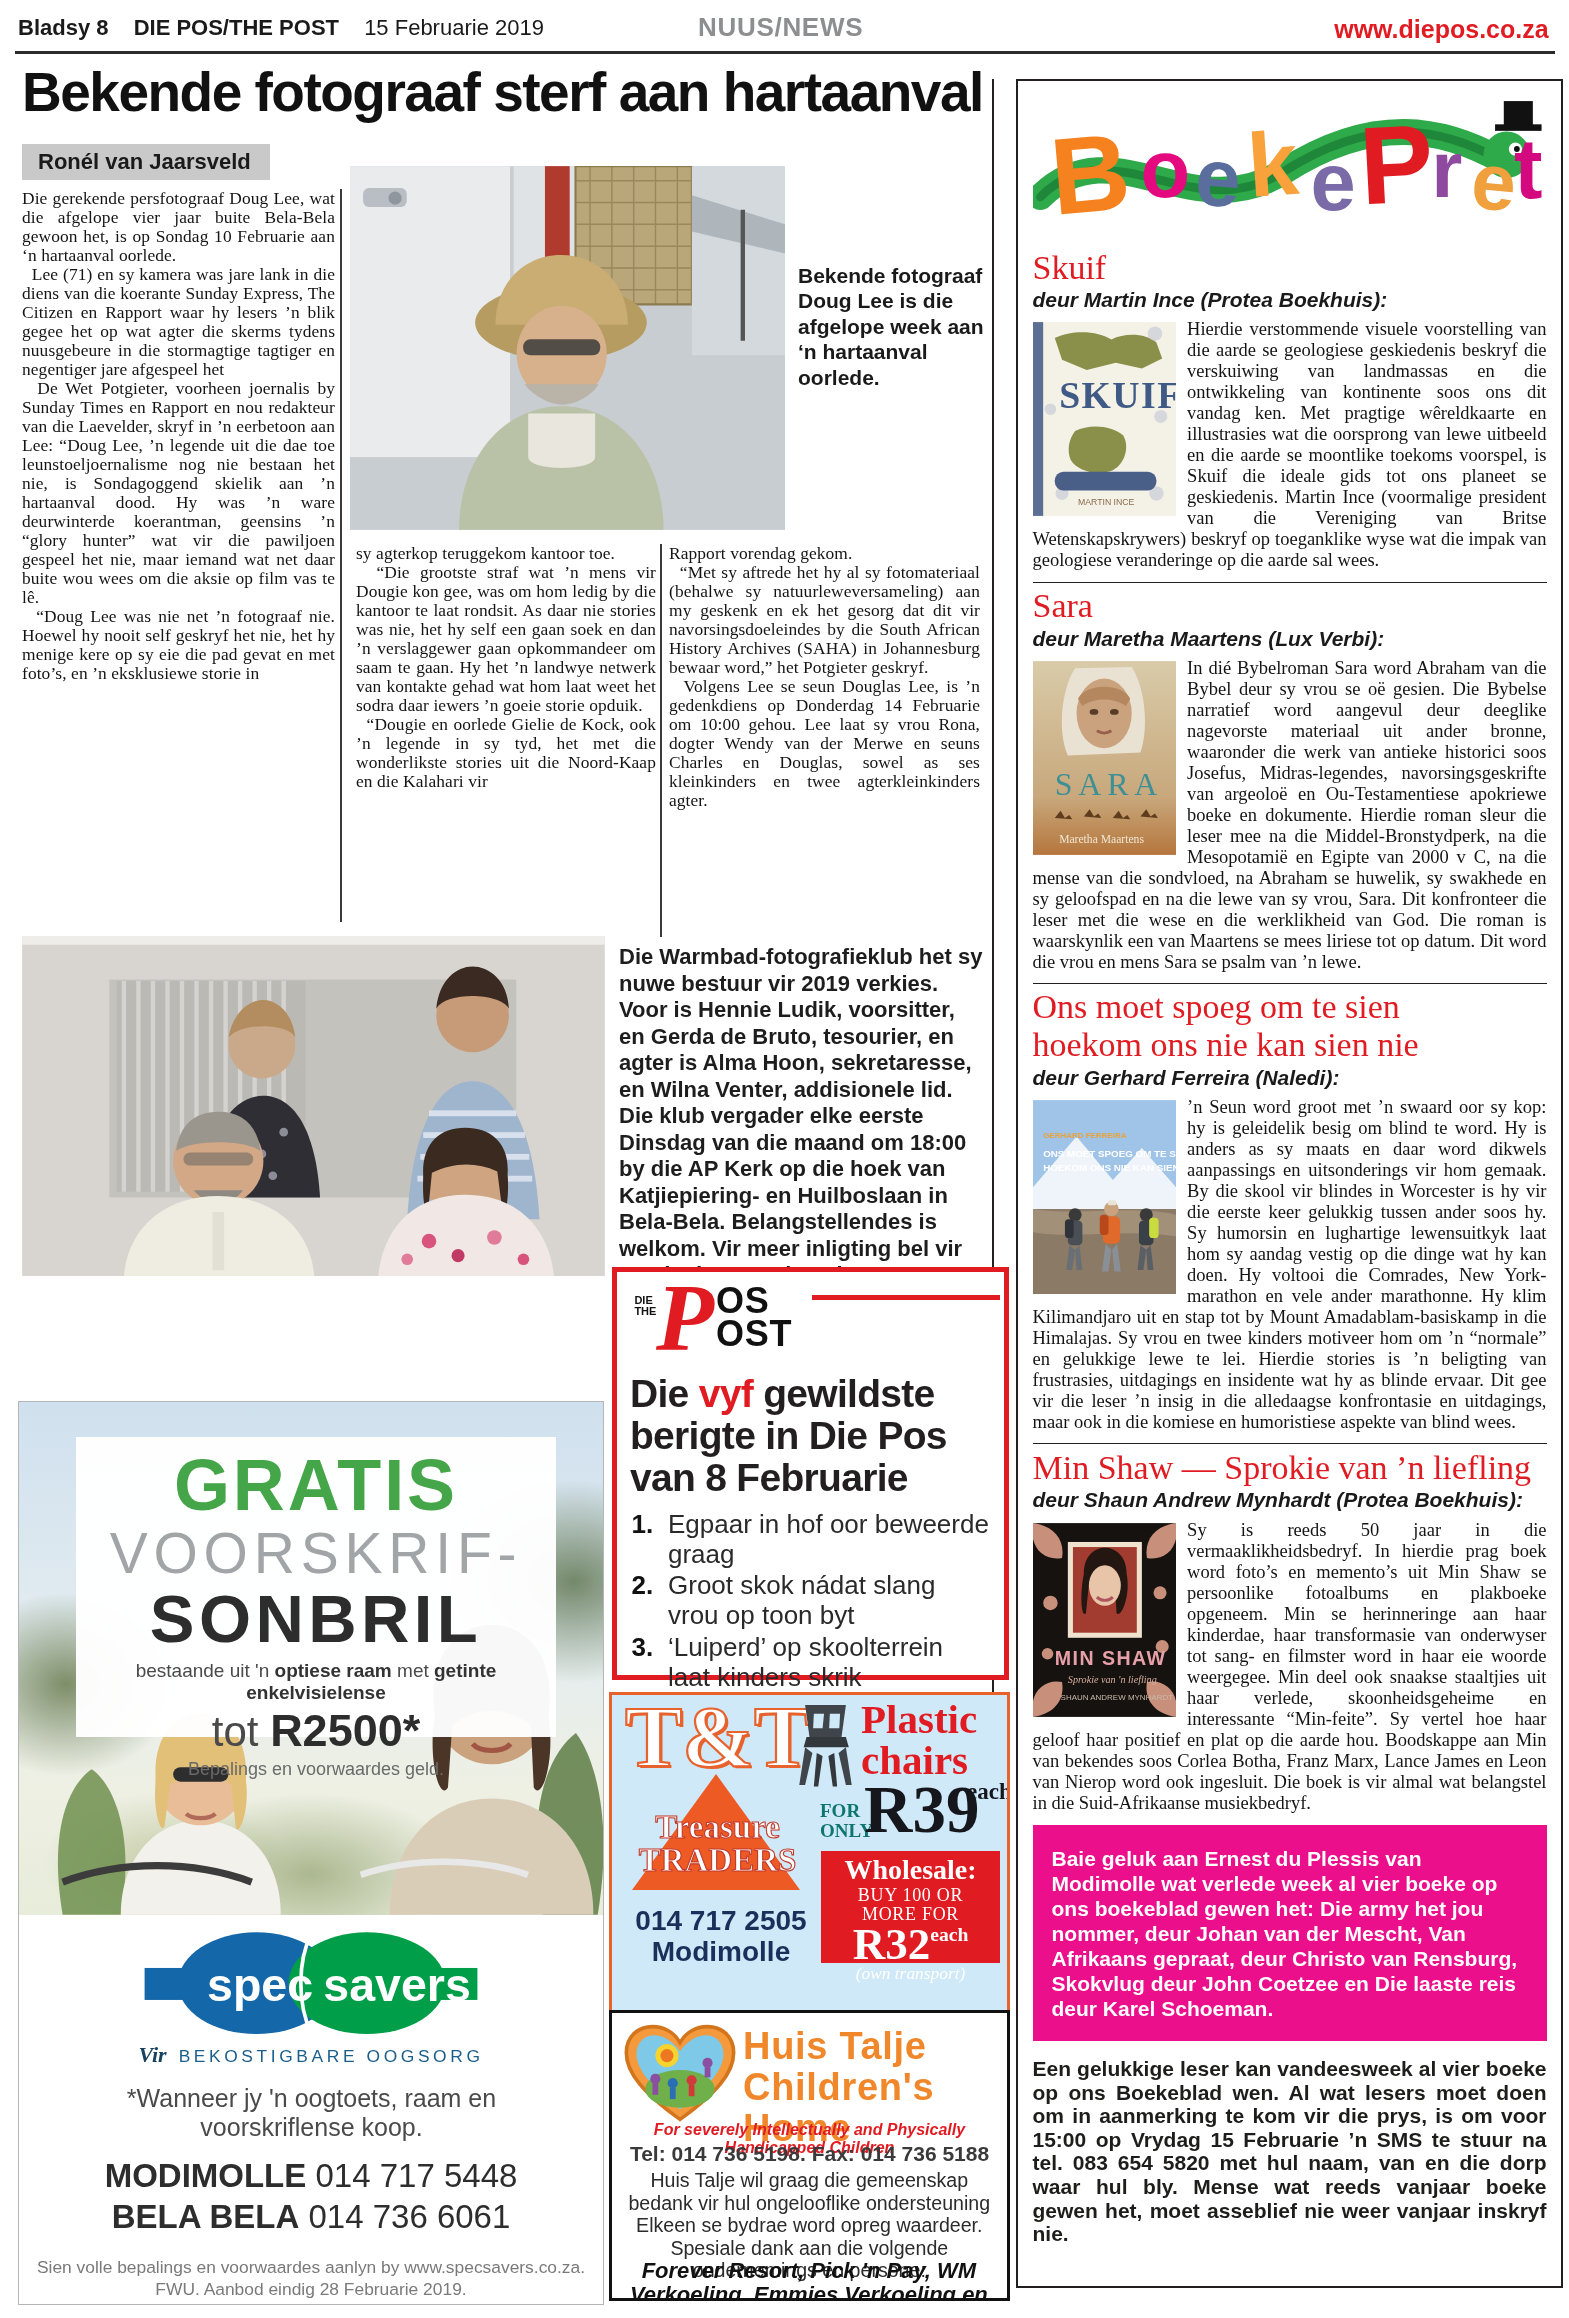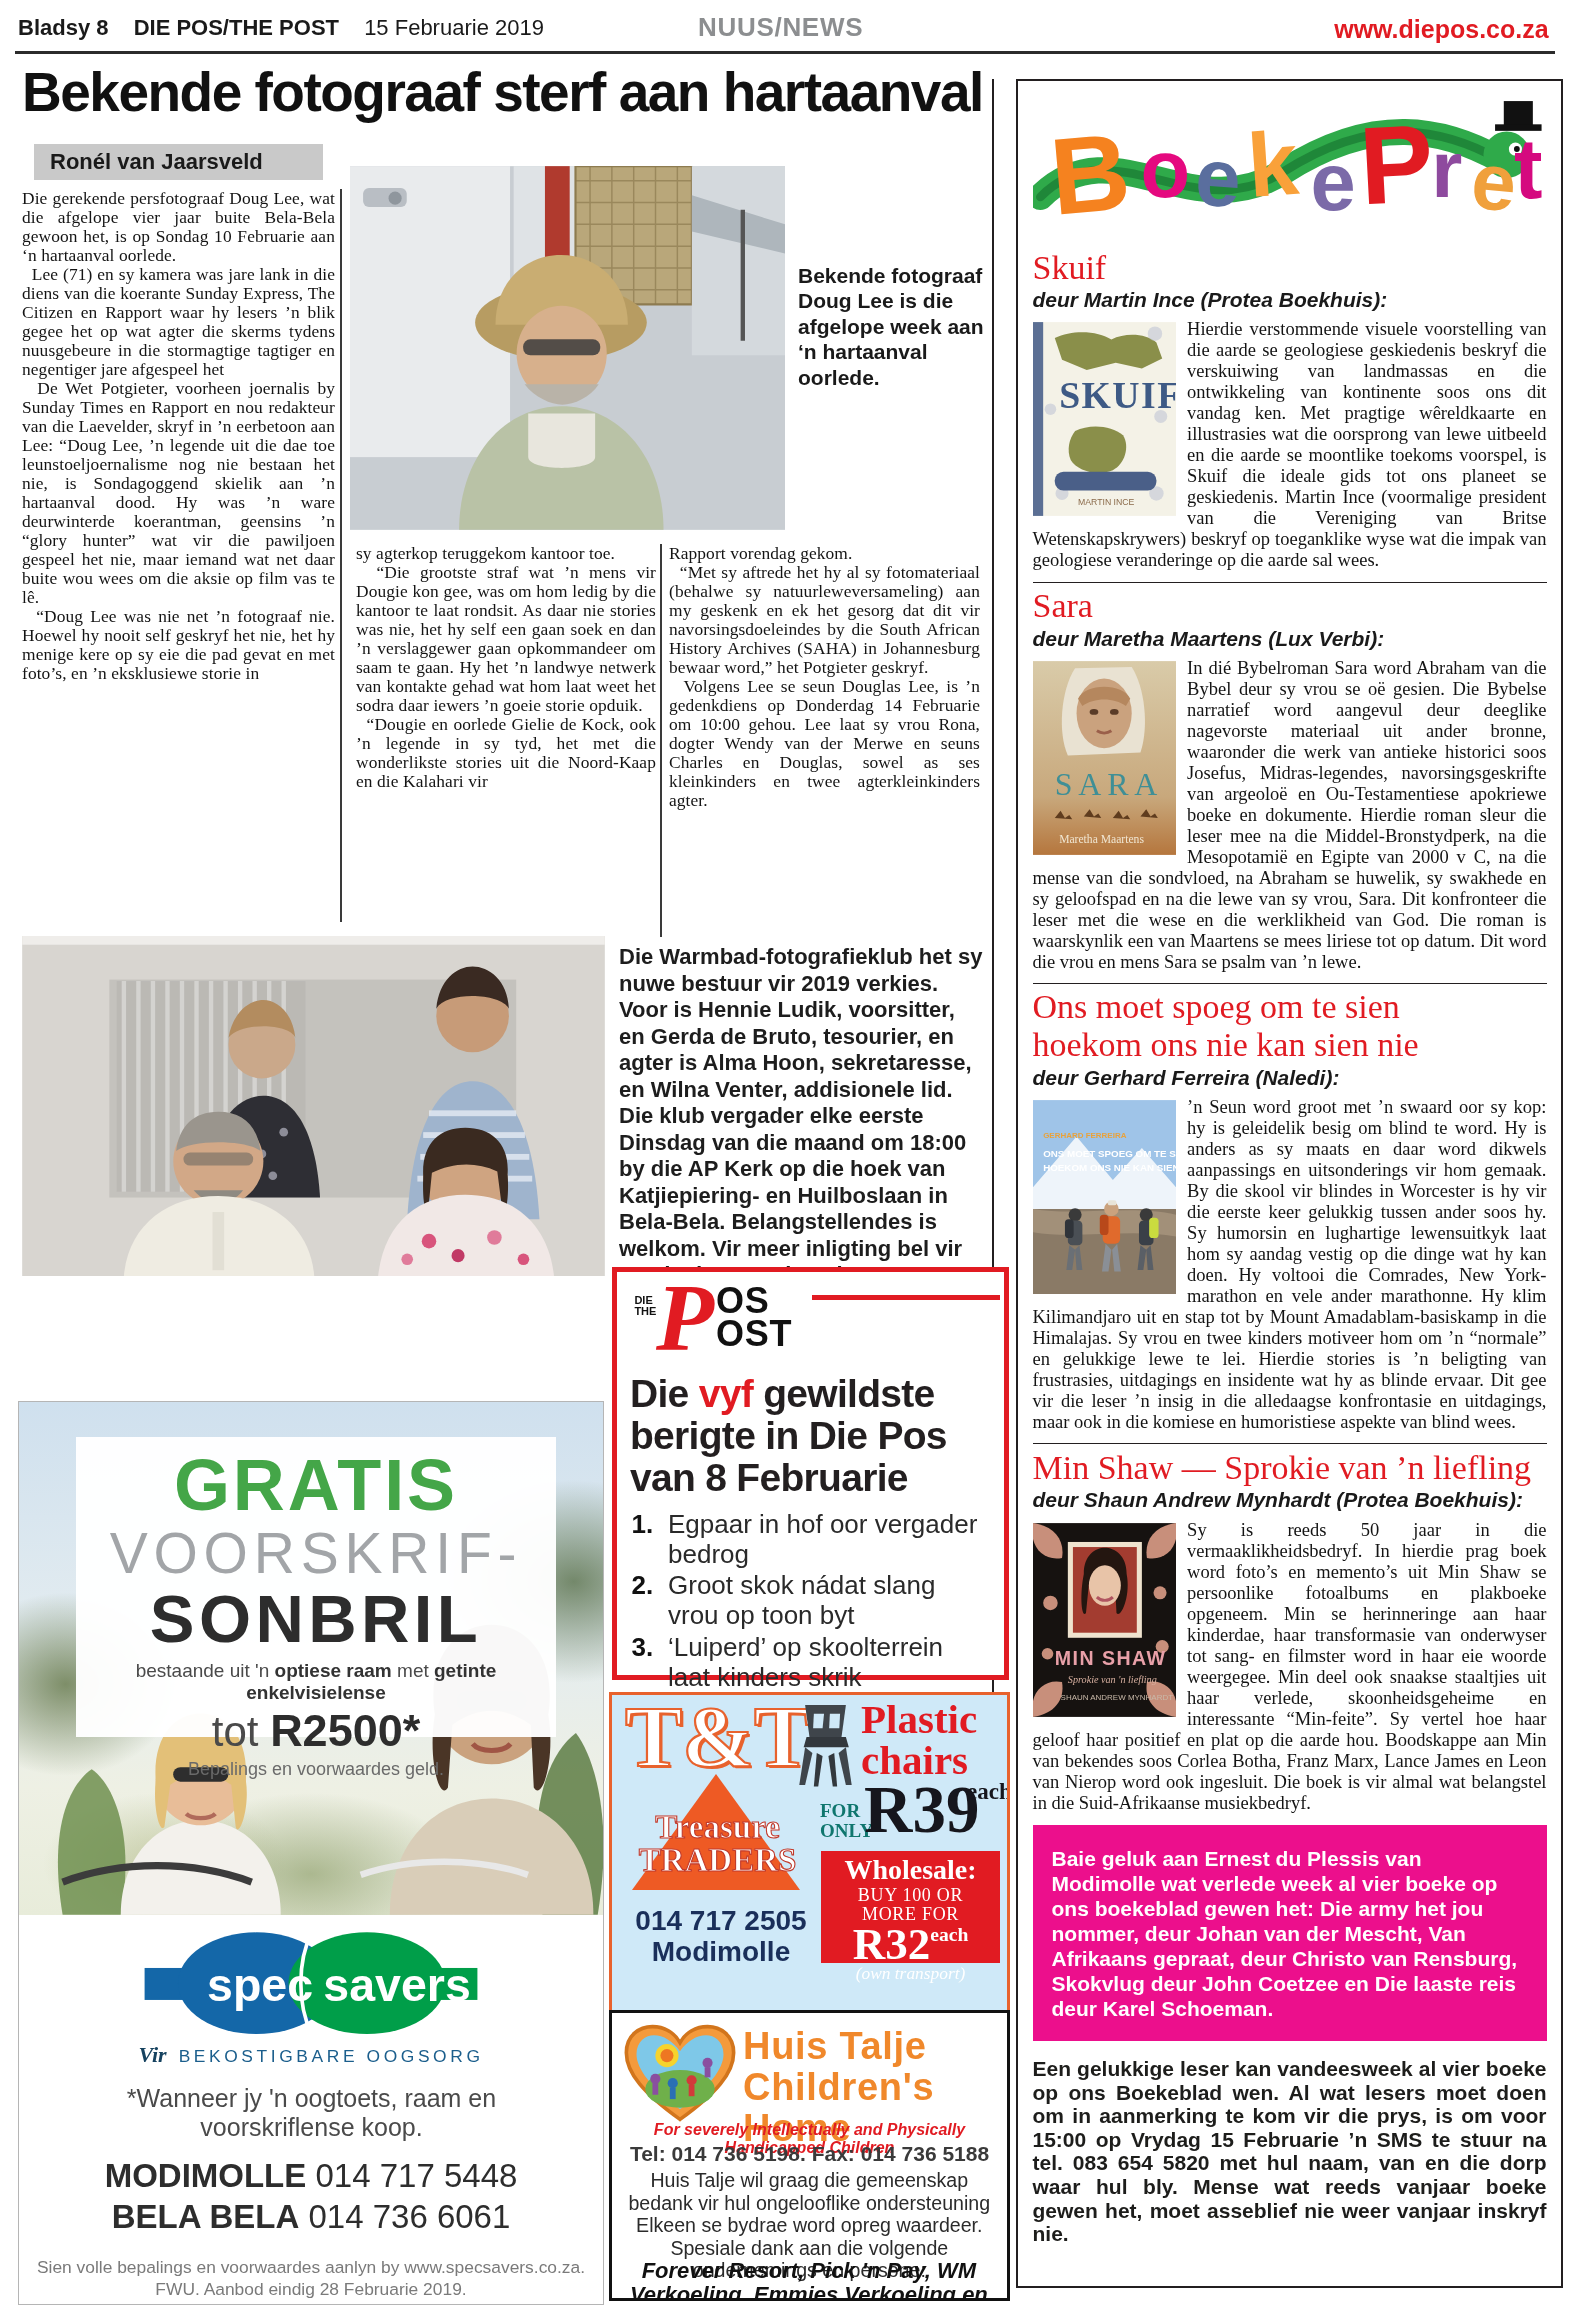--- a/index.html
+++ b/index.html
@@ -10,21 +10,21 @@
   
   .hdr-left{left:18px;top:14.5px;font-size:22px;}
   .hdr-left b{margin-right:19px;}
   .hdr-date{font-weight:400;}
   .hdr-center{left:698px;top:11.6px;font-size:26px;font-weight:bold;color:#8c8e90;letter-spacing:0.7px;}
   .hdr-right{right:20.4px;top:14.5px;font-size:25px;font-weight:bold;color:#e11b22;}
   .hdr-rule{left:14.5px;top:51px;width:1540px;height:2.9px;background:#2b2b2b;}
 
   
   .headline{left:22px;top:60px;width:974px;font-size:55px;font-weight:bold;letter-spacing:-1.5px;color:#111;}
-  .byline-box{left:34px;top:144px;width:289px;height:36px;background:#c9c9c9;
+  .byline-box{left:22px;top:144px;width:248px;height:36px;background:#c9c9c9;
               font-size:22px;font-weight:bold;line-height:36px;padding-left:16px;box-sizing:border-box;}
   .newscol{font-family:"Liberation Serif",serif;font-size:17.4px;line-height:19px;
            text-align:justify;white-space:pre-wrap;letter-spacing:0.1px;color:#141414;}
   .col1{left:22px;top:189px;width:313px;height:733px;overflow:hidden;}
   .col2{left:356px;top:544px;width:300px;height:393px;overflow:hidden;}
   .col3{left:669px;top:544px;width:311px;height:409px;overflow:hidden;}
   .colrule{width:1.5px;background:#3a3a3a;}
   .cr1{left:340px;top:189px;height:733px;}
   .cr2{left:660px;top:544px;height:393px;}
   .main-vrule{left:992px;top:79px;width:2.2px;height:2209px;background:#231f20;}
@@ -252,21 +252,21 @@
       <div class="pos-die"><span>DIE</span><br><span>THE</span></div>
       <div class="pos-p">P</div>
       <div class="pos-os">
           <span>OS</span>
           <span>OST</span>
         </div>
       <div class="pos-rule"></div>
     </div>
     <div class="vyf-head"><span>Die </span><span class="red">vyf</span><span> gewildste berigte in Die Pos van 8 Februarie</span></div>
     <div class="vyf-list">
-      <div class="vyf-item"><span class="num">1.</span><span>Egpaar in hof oor vergader bedrog</span></div>
+      <div class="vyf-item"><span class="num">1.</span><span>Egpaar in hof oor beweerde graag</span></div>
       <div class="vyf-item"><span class="num">2.</span><span>Groot skok nádat slang vrou op toon byt</span></div>
       <div class="vyf-item"><span class="num">3.</span><span>‘Luiperd’ op skoolterrein laat kinders skrik</span></div>
       <div class="vyf-item"><span class="num">4.</span><span>Die storie agter dié foto</span></div>
       <div class="vyf-item"><span class="num">5.</span><span>Waterberg groet tannie Essa</span></div>
     </div>
   </div>
 
   <div class="abs treasure">
     <div class="tt-logo">T&amp;T</div>
     <div class="tt-tri"></div>

